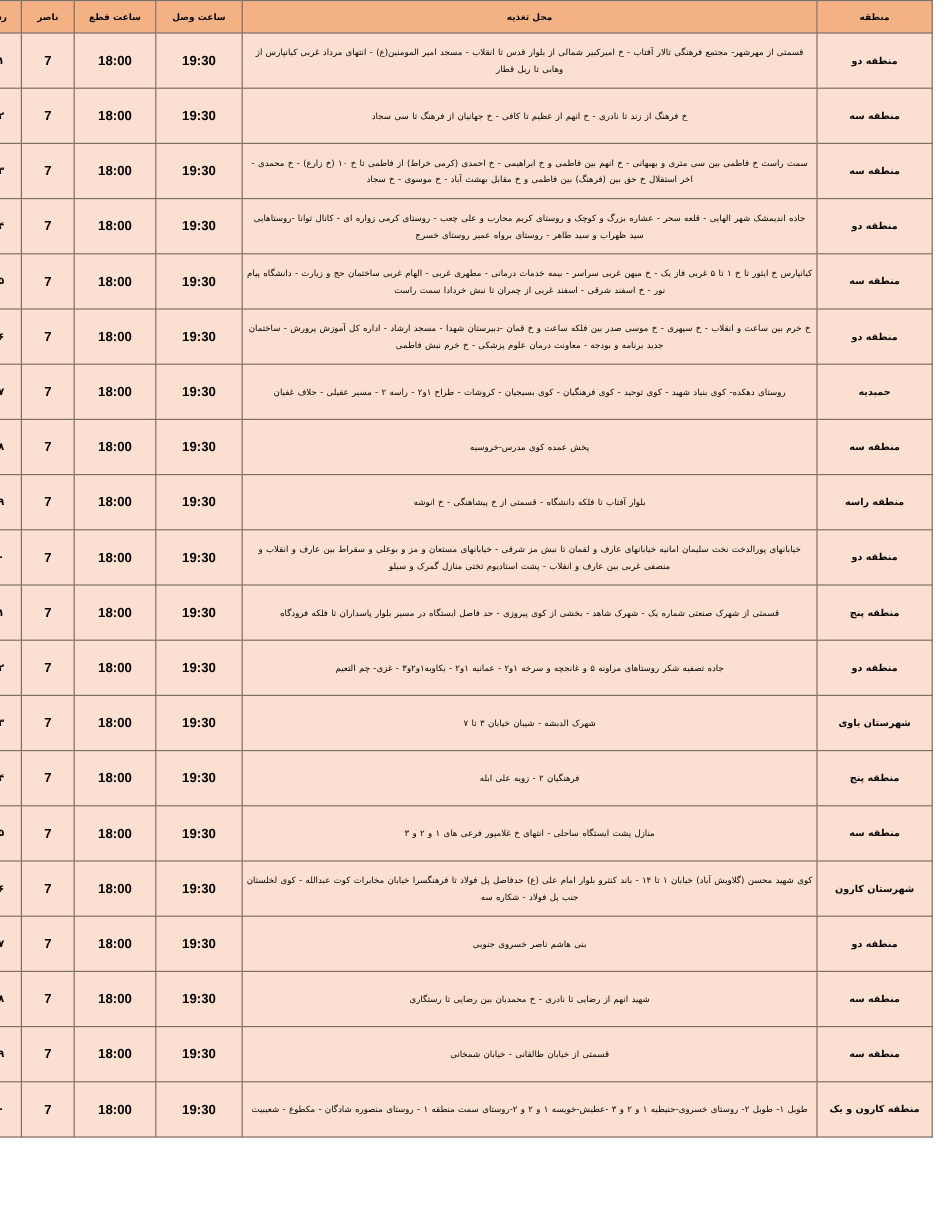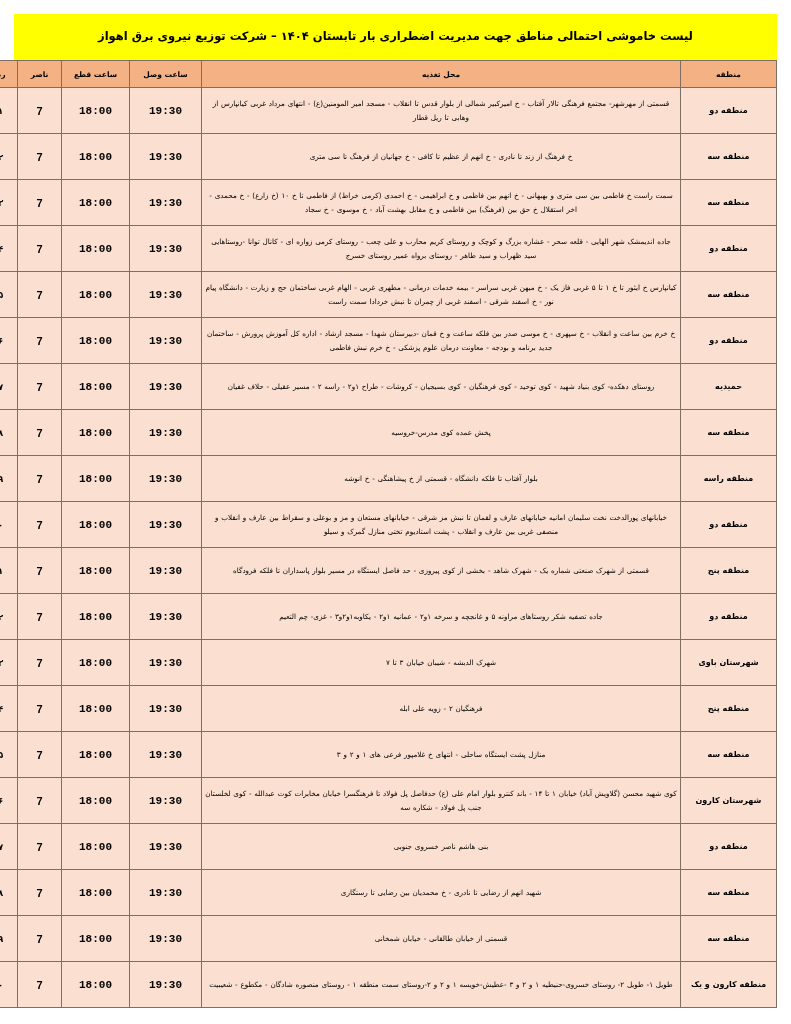--- a/index.html
+++ b/index.html
@@ -104,43 +104,40 @@
     line-height: 1.85;
     text-align: center;
     direction: rtl;
     padding: 3px 6px;
     word-spacing: 0.5px;
   }
   td.time-cell {
     font-size: 11px;
     font-weight: bold;
     direction: ltr;
-    font-family: Liberation Mono, monospace;
+    font-family: Liberation Sans, sans-serif;
   }
   td.block-cell {
     font-size: 11px;
     font-weight: bold;
     direction: ltr;
     font-family: "Liberation Sans", sans-serif;
   }
   td.rowno-cell {
     font-size: 8.5px;
     font-weight: bold;
     direction: rtl;
   }
   tbody tr:last-child td { border-bottom: 1px solid #7f6f63; }
 </style>
 </head>
 <body>
 
 <div class="sheet">
 
-  <div class="title-banner">
-    <div class="title-text">لیست خاموشی احتمالی مناطق جهت مدیریت اضطراری بار تابستان ۱۴۰۴ – شرکت توزیع نیروی برق اهواز</div>
-  </div>
 
 
   <table class="outage-table">
     <colgroup>
       <col class="c-zone">
       <col class="c-addr">
       <col class="c-on">
       <col class="c-off">
       <col class="c-block">
       <col class="c-rowno">
@@ -159,21 +156,21 @@
         <tr>
           <td class="zone-cell">منطقه دو</td>
           <td class="addr-cell">قسمتی از مهرشهر- مجتمع فرهنگی تالار آفتاب - خ امیرکبیر شمالی از بلوار قدس تا انقلاب  - مسجد امیر المومنین(ع) - انتهای مرداد غربی کیانپارس از وهابی تا ریل قطار</td>
           <td class="time-cell">19:30</td>
           <td class="time-cell">18:00</td>
           <td class="block-cell">7</td>
           <td class="rowno-cell">۲۰۱</td>
         </tr>
         <tr>
           <td class="zone-cell">منطقه سه</td>
-          <td class="addr-cell">خ فرهنگ از زند تا نادری - خ انهم از عظیم تا کافی - خ جهانیان از فرهنگ تا سی متری</td>
+          <td class="addr-cell">خ فرهنگ از زند تا نادری - خ انهم از عظیم تا کافی - خ جهانیان از فرهنگ تا سی سجاد</td>
           <td class="time-cell">19:30</td>
           <td class="time-cell">18:00</td>
           <td class="block-cell">7</td>
           <td class="rowno-cell">۲۰۲</td>
         </tr>
         <tr>
           <td class="zone-cell">منطقه سه</td>
           <td class="addr-cell">سمت راست خ فاطمی بین سی متری و بهبهانی - خ انهم بین فاطمی و خ ابراهیمی - خ احمدی (کرمی خراط) از فاطمی تا خ ۱۰ (خ زارع) - خ محمدی - اخر استقلال خ حق بین (فرهنگ) بین فاطمی و خ مقابل بهشت آباد - خ موسوی - خ سجاد</td>
           <td class="time-cell">19:30</td>
           <td class="time-cell">18:00</td>

